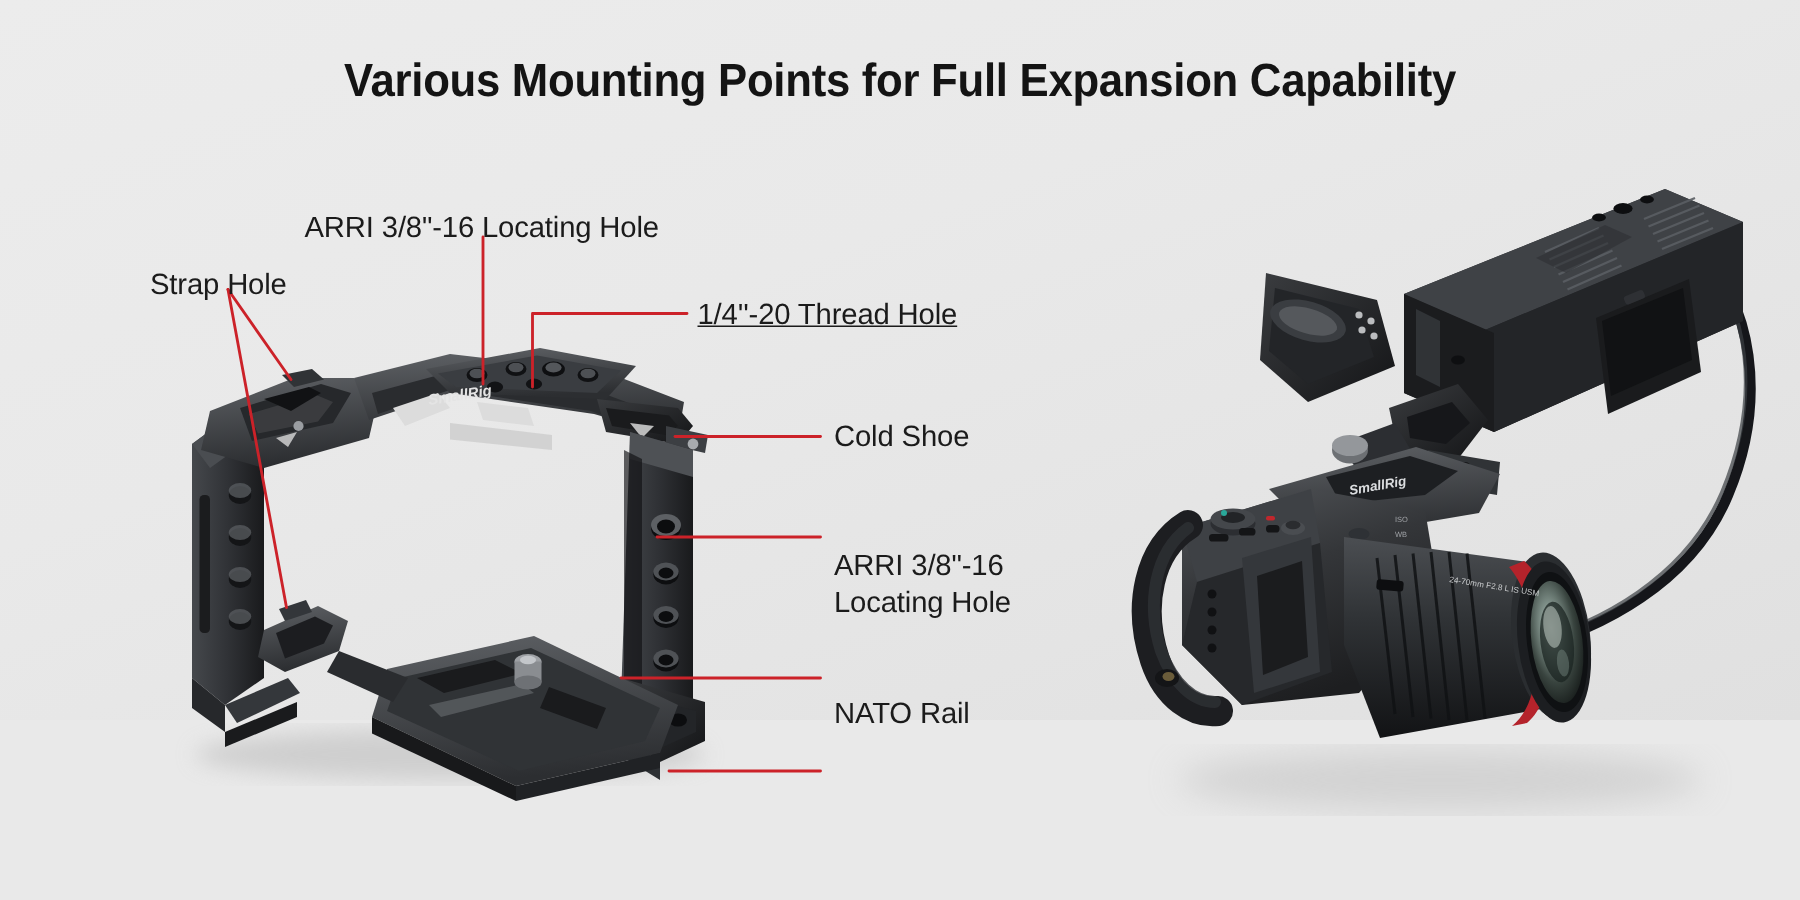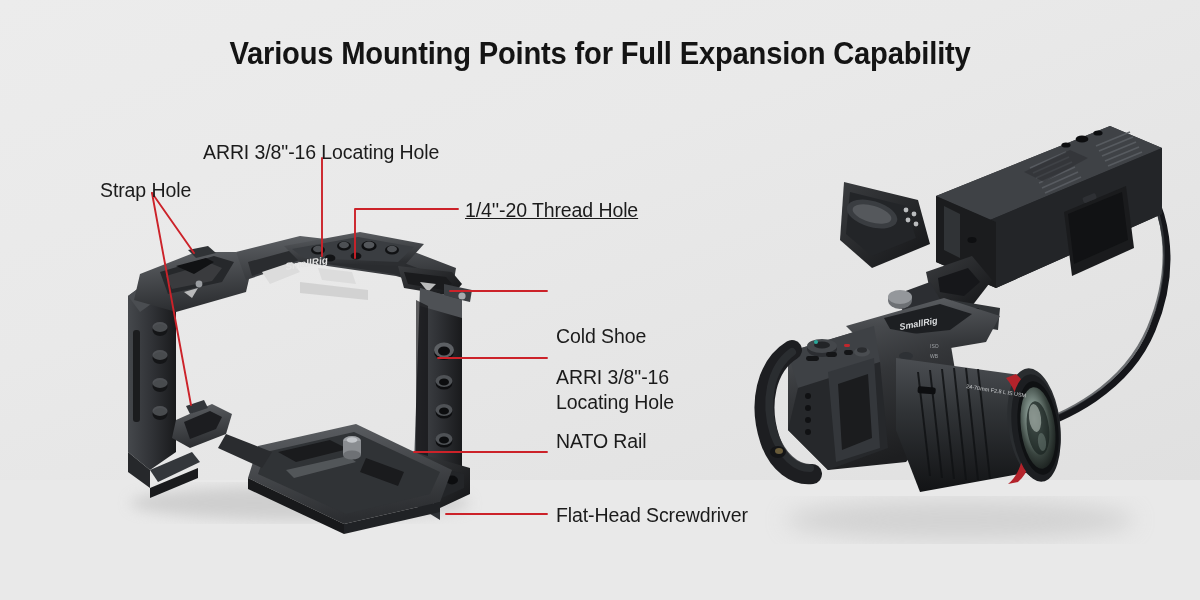--- a/index.html
+++ b/index.html
@@ -329,22 +329,21 @@
       <polyline points="446,514 547,514"></polyline>
     </g>
   </svg>
 
   <div class="callout" style="left:100px;top:178px;">Strap Hole</div>
 
   <div class="callout" style="left:203px;top:140px;">ARRI 3/8"-16 Locating Hole</div>
 
   <div class="callout" style="left:465px;top:198px;text-decoration:underline;">1/4''-20 Thread Hole</div>
 
-  <div class="callout" style="left:556px;top:279px;margin-top:45px;">Cold Shoe</div>
+  <div class="callout" style="left:556px;top:279px;">Cold Shoe</div>
 
   <div class="callout" style="left:556px;top:365px;">ARRI 3/8"-16
 Locating Hole</div>
 
-  <div class="callout" style="left:556px;top:429px;">NATO Rail</div>
-
-  <div class="callout" style="left:556px;top:503px;">Flat-Head Screwdriver</div>
+  <div class="callout" style="left:556px;top:464px;">NATO Rail</div>
+
 
 </div>
 
 </body></html>

